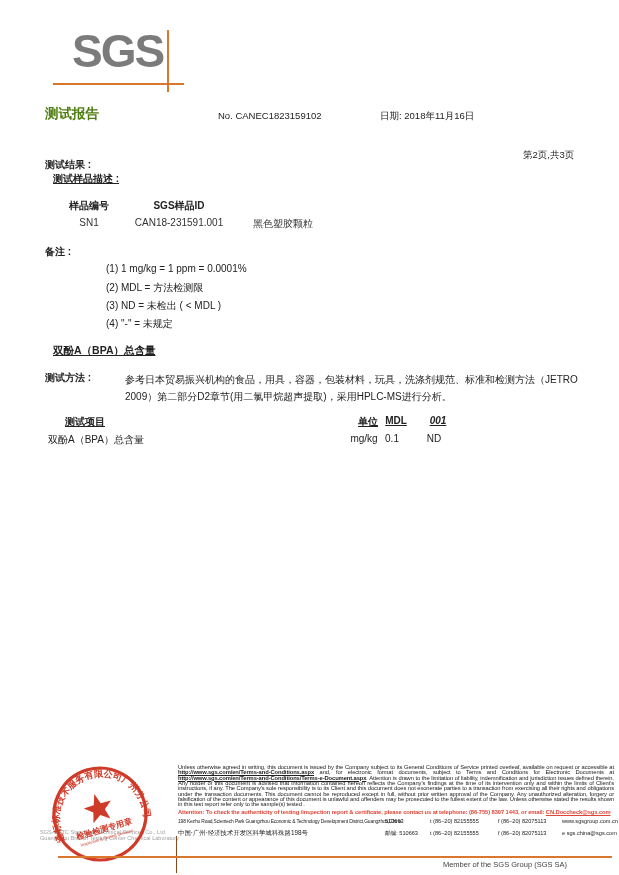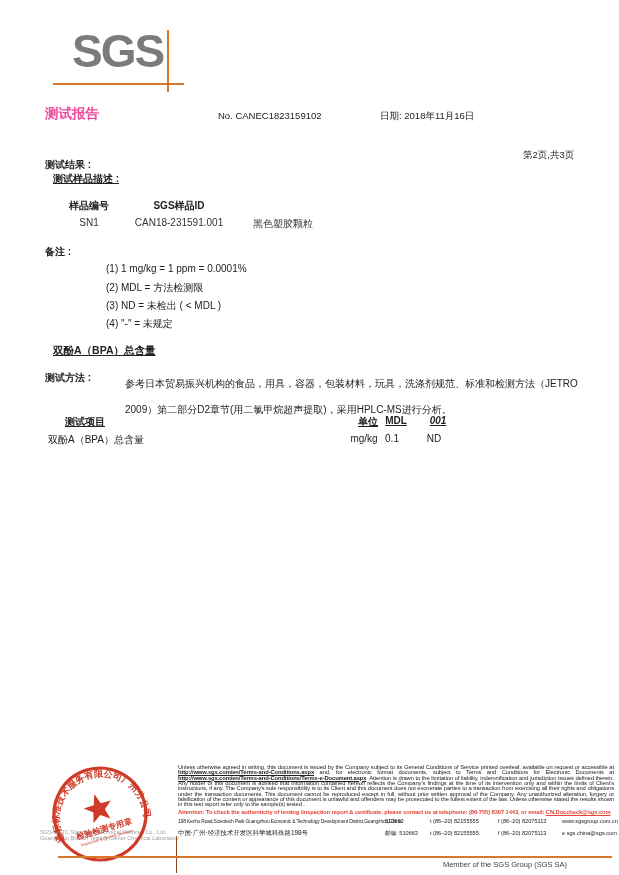--- a/index.html
+++ b/index.html
@@ -7,41 +7,41 @@
     width:619px;height:875px;background:#ffffff;position:relative;
     font-family:"Liberation Sans","DejaVu Sans",sans-serif;color:#333;
     font-size:10px;overflow:hidden;
   }
   .abs{position:absolute;}
   
   .logo-text{left:72px;top:28px;font-size:46px;font-weight:bold;color:#7b7b7b;
     letter-spacing:-2px;line-height:1;}
   .logo-hline{left:53px;top:83px;width:131px;height:2px;background:#d9782d;}
   .logo-vline{left:167px;top:30px;width:2px;height:62px;background:#d9782d;}
-  .report-title{left:45px;top:105px;font-size:13.5px;font-weight:bold;color:#ec4899;}
+  .report-title{left:45px;top:105px;font-size:13.5px;font-weight:bold;color:#4d7c0f;}
   .report-no{left:218px;top:110px;font-size:9.5px;color:#222;}
   .report-date{left:380px;top:110px;font-size:9.5px;color:#222;}
   .report-pages{left:523px;top:110px;font-size:9.5px;color:#222;margin-top:39px;}
   
   .sec-label{font-weight:bold;color:#222;}
   .u{text-decoration:underline;margin-left:8px;}
   .lbl-results{left:45px;top:143px;margin-top:15px;}
   .lbl-sampledesc{left:45px;top:172px;}
   .sample-row{left:45px;width:420px;display:flex;}
   .sample-row .c1{width:88px;text-align:center;}
   .sample-row .c2{width:92px;text-align:center;}
   .sample-row .c3{flex:1;padding-left:28px;}
   .sample-head{top:199px;font-weight:bold;color:#222;}
   .sample-data{top:217px;}
   .lbl-notes{left:45px;top:245px;}
   .note-line{left:106px;color:#222;}
   .n0{top:263px;} .n1{top:281px;} .n2{top:299px;} .n3{top:317px;}
   .lbl-bpa{left:45px;top:344px;font-size:10.5px;}
   .lbl-method{left:45px;top:371px;}
-  .method-text{left:125px;top:371px;width:470px;line-height:26px;color:#222;}
+  .method-text{left:125px;top:371px;width:470px;line-height:17px;color:#222;}
   .rt-head{top:415px;font-weight:bold;color:#222;}
   .rt-data{top:433px;color:#222;}
   .rt-item-h{left:57px;}
   .rt-item-d{left:48px;}
   .rt-unit{left:344px;width:40px;text-align:center;}
   .rt-mdl{left:374px;width:36px;text-align:center;}
   .rt-001{left:416px;width:36px;text-align:center;font-style:italic;}
   
   .footer-block{left:178px;top:765px;width:436px;}
   .legal{font-size:5.8px;line-height:5.35px;text-align:justify;color:#222;

